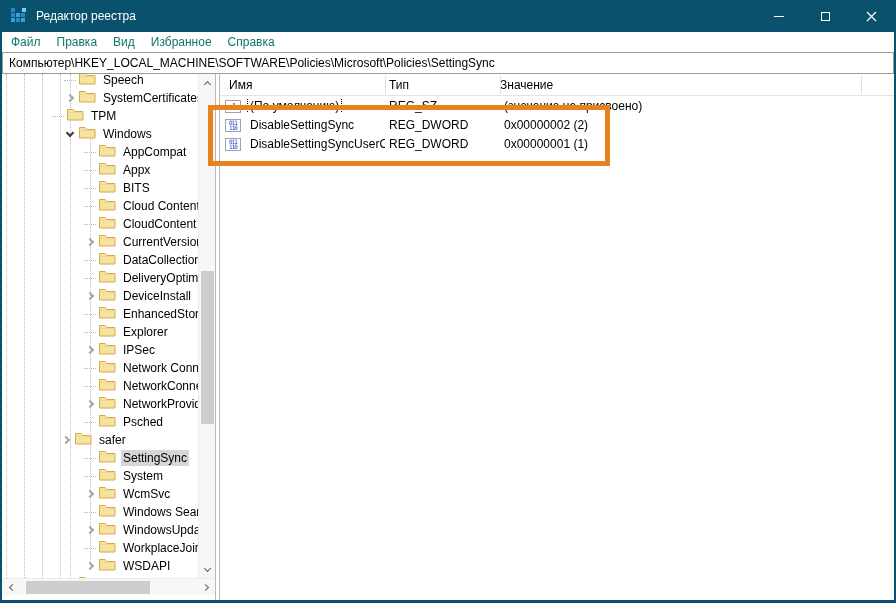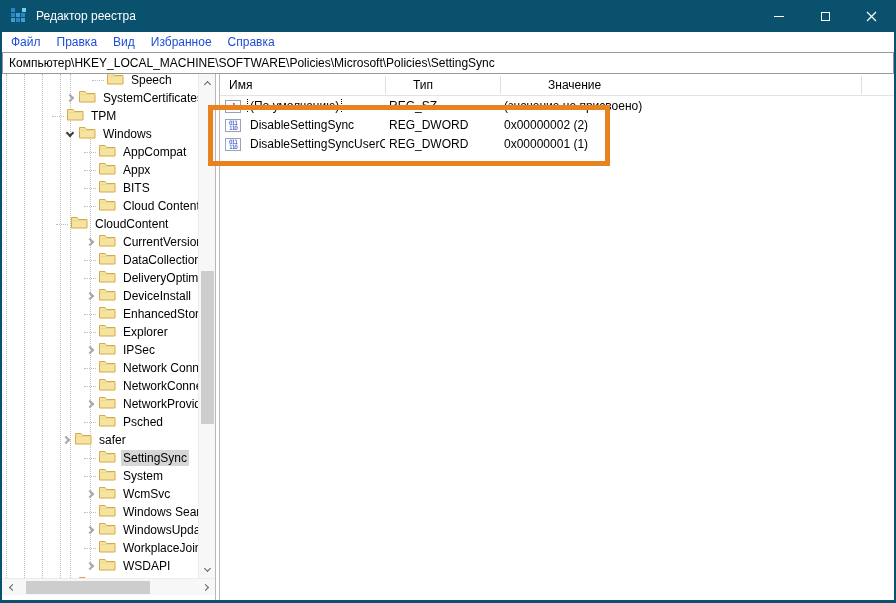--- a/index.html
+++ b/index.html
@@ -11,21 +11,21 @@
   .titlebar { height:32px; background:#0a516e; display:flex; align-items:center; }
   .app-icon { width:16px; height:16px; margin-left:9px; flex:0 0 auto; }
   .title-text { color:#fff; font-size:12px; margin-left:9px; flex:1 1 auto; white-space:nowrap; }
   .win-controls { display:flex; height:32px; }
   .win-btn { width:46px; height:32px; display:flex; align-items:center; justify-content:center; }
   .glyph-min { width:10px; height:1px; background:#fff; }
   .glyph-max { width:9px; height:9px; border:1px solid #fff; }
 
   
   .menubar { height:20px; background:#fff; display:flex; align-items:center; padding-left:1px; }
-  .menu-item { font-size:12px; color:#1d4ed8; padding:2px 8px; white-space:nowrap; cursor:default; }
+  .menu-item { font-size:12px; color:#0f766e; padding:2px 8px; white-space:nowrap; cursor:default; }
 
   
   .addressbar { height:22px; background:#fff; }
   .address-field { height:22px; border:1px solid #999; background:#fff; font-size:12px; color:#000;
                    line-height:20px; padding-left:6px; white-space:nowrap; overflow:hidden; }
 
   
   .main { position:relative; display:flex; height:526px; background:#fff; }
 
   .tree-panel { position:relative; width:214px; height:100%; background:#fff; overflow:hidden;
@@ -57,21 +57,21 @@
   .down  { transform:rotate(45deg); margin-bottom:3px; }
   .left  { transform:rotate(135deg); margin-left:3px; }
   .right { transform:rotate(-45deg); margin-right:3px; }
   .vthumb { position:absolute; left:2px; width:13px; top:197px; height:153px; background:#cdcdcd; }
   .bottom-band { position:absolute; left:0; bottom:0; width:214px; height:22px; background:#fff; z-index:3; }
   .hscroll { position:absolute; left:0; top:0; width:213px; height:17px; background:#f7f7f7; border-top:1px solid #ececec; }
   .hthumb { position:absolute; top:2px; height:13px; left:24px; width:124px; background:#cdcdcd; }
 
   
   .list-header { position:relative; height:22px; border-bottom:1px solid #e3e3e3; display:flex; align-items:center;
-                 font-size:12px; color:#000;gap:24px; }
+                 font-size:12px; color:#000; }
   .hdr-cell { height:22px; line-height:22px; padding-left:9px; flex:0 0 auto; }
   .hdr-name { width:165px; }
   .hdr-type { width:115px; padding-left:4px; }
   .hdr-value { width:361px; padding-left:0; }
   .hdr-sep { position:absolute; top:2px; height:18px; border-left:1px solid #e0e0e0; }
   .list-rows { position:relative; }
   .list-row { display:flex; align-items:center; height:19px; font-size:12px; color:#000; white-space:nowrap; cursor:default; }
   .cell-name { width:165px; display:flex; align-items:flex-end; overflow:hidden; flex:0 0 auto; }
   .cell-type { width:115px; padding-left:4px; flex:0 0 auto; overflow:hidden; }
   .cell-value { padding-left:4px; flex:1 1 auto; overflow:hidden; }
@@ -137,21 +137,21 @@
     <div class="tree-panel">
       <div class="guides">
         <div class="vguide" style="left:4px"></div>
         <div class="vguide" style="left:22px"></div>
         <div class="vguide" style="left:40px"></div>
         <div class="vguide" style="left:58px"></div>
         <div class="vguide" style="left:68px"></div>
         <div class="vguide spine1" style="left:88px"></div>
       </div>
       <div class="tree-rows" id="tree-rows">
-  <div class="tree-row" style="padding-left: 88px;">
+  <div class="tree-row" style="padding-left: 60px;">
     <span class="twisty">
               <span class="conn"></span>
             </span>
     <span class="folder">
       <svg width="17" height="14" viewBox="0 0 17 14">
         <path d="M0.5 2.5 L6 2.5 L7.8 4.5 L16 4.5 L16 13 L0.5 13 Z" fill="#f5e4a0" stroke="#d8a848" stroke-width="1"></path>
         <path d="M0.5 5.5 L16 5.5" stroke="#ecd88e" stroke-width="1"></path>
       </svg>
     </span>
     <span class="tree-label">Speech</span>
@@ -241,21 +241,21 @@
             </span>
     <span class="folder">
       <svg width="17" height="14" viewBox="0 0 17 14">
         <path d="M0.5 2.5 L6 2.5 L7.8 4.5 L16 4.5 L16 13 L0.5 13 Z" fill="#f5e4a0" stroke="#d8a848" stroke-width="1"></path>
         <path d="M0.5 5.5 L16 5.5" stroke="#ecd88e" stroke-width="1"></path>
       </svg>
     </span>
     <span class="tree-label">Cloud Content</span>
   </div>
 
-  <div class="tree-row" style="padding-left: 52px;">
+  <div class="tree-row" style="padding-left: 80px;">
     <span class="twisty">
               <span class="conn"></span>
             </span>
     <span class="folder">
       <svg width="17" height="14" viewBox="0 0 17 14">
         <path d="M0.5 2.5 L6 2.5 L7.8 4.5 L16 4.5 L16 13 L0.5 13 Z" fill="#f5e4a0" stroke="#d8a848" stroke-width="1"></path>
         <path d="M0.5 5.5 L16 5.5" stroke="#ecd88e" stroke-width="1"></path>
       </svg>
     </span>
     <span class="tree-label">CloudContent</span>

